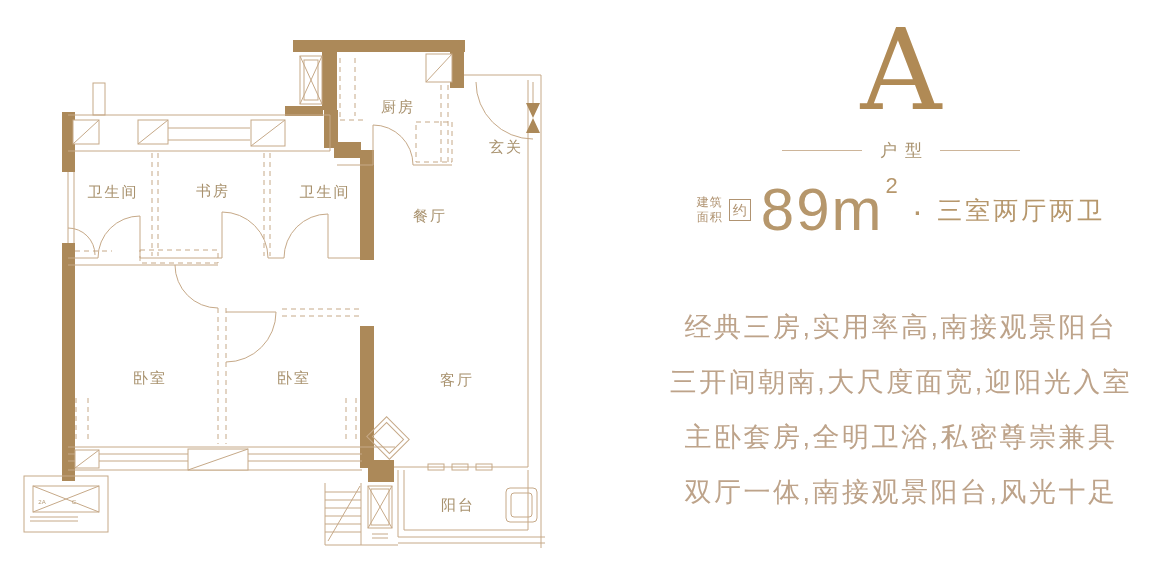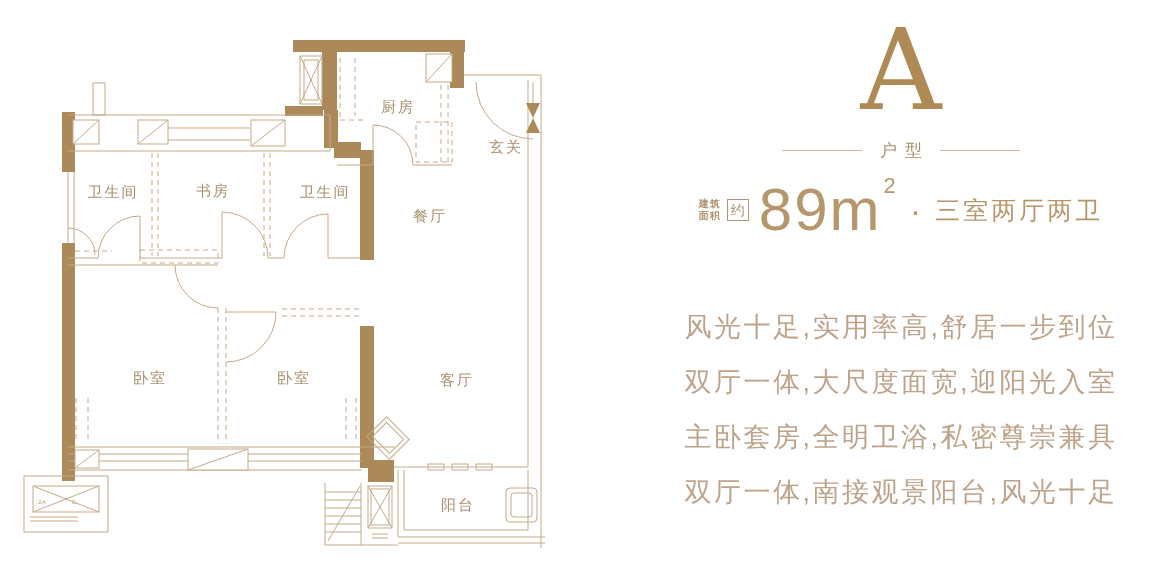--- a/index.html
+++ b/index.html
@@ -17,21 +17,21 @@
   
   .panel{position:absolute;left:640px;top:0;width:522px;height:588px;text-align:center;}
   .type-letter{position:absolute;top:14px;left:0;right:0;
        font-family:"DejaVu Serif",serif;font-size:112px;line-height:1;color:#b08a55;}
   .type-row{position:absolute;top:139px;left:0;right:0;
        display:flex;align-items:center;justify-content:center;gap:18px;}
   .type-row .rule{width:80px;height:1px;background:#cdb59a;}
   .type-label{font-size:17px;letter-spacing:8px;margin-right:-8px;color:#a8916d;}
   .area-row{position:absolute;top:178px;left:0;right:0;height:64px;
        display:flex;align-items:center;justify-content:center;color:#b6976c;}
-  .area-prefix{font-size:10px;line-height:1.25;color:#b09371;letter-spacing:1px;font-weight:bold;}
+  .area-prefix{font-size:12px;line-height:1.25;color:#b09371;letter-spacing:1px;}
   .approx-box{font-size:14px;line-height:1;color:#b09371;border:1px solid #b09371;
        padding:3px 3px;margin:0 10px 0 6px;}
   .area-number{font-size:60px;line-height:1;letter-spacing:2px;}
   .area-sup{font-size:22px;position:relative;top:-24px;margin-left:2px;}
   .mid-dot{font-size:34px;margin:0 14px;}
   .layout-text{font-size:25px;letter-spacing:3px;}
   .desc{position:absolute;top:300px;left:0;right:0;color:#bda38a;
        font-size:27px;letter-spacing:2.5px;}
   .desc p{margin:0;height:55px;line-height:55px;}
 </style>
@@ -185,19 +185,19 @@
       <span>面积</span>
     </span>
     <span class="approx-box">约</span>
     <span class="area-number">89m</span>
     <span class="area-sup">2</span>
     <span class="mid-dot">·</span>
     <span class="layout-text">三室两厅两卫</span>
   </div>
 
   <div class="desc">
-    <p>风光十足,实用率高,舒居一步到位</p>
-    <p>双厅一体,大尺度面宽,迎阳光入室</p>
+    <p>经典三房,实用率高,南接观景阳台</p>
+    <p>三开间朝南,大尺度面宽,迎阳光入室</p>
     <p>主卧套房,全明卫浴,私密尊崇兼具</p>
     <p>双厅一体,南接观景阳台,风光十足</p>
   </div>
 
 </div>
 
 </body></html>

